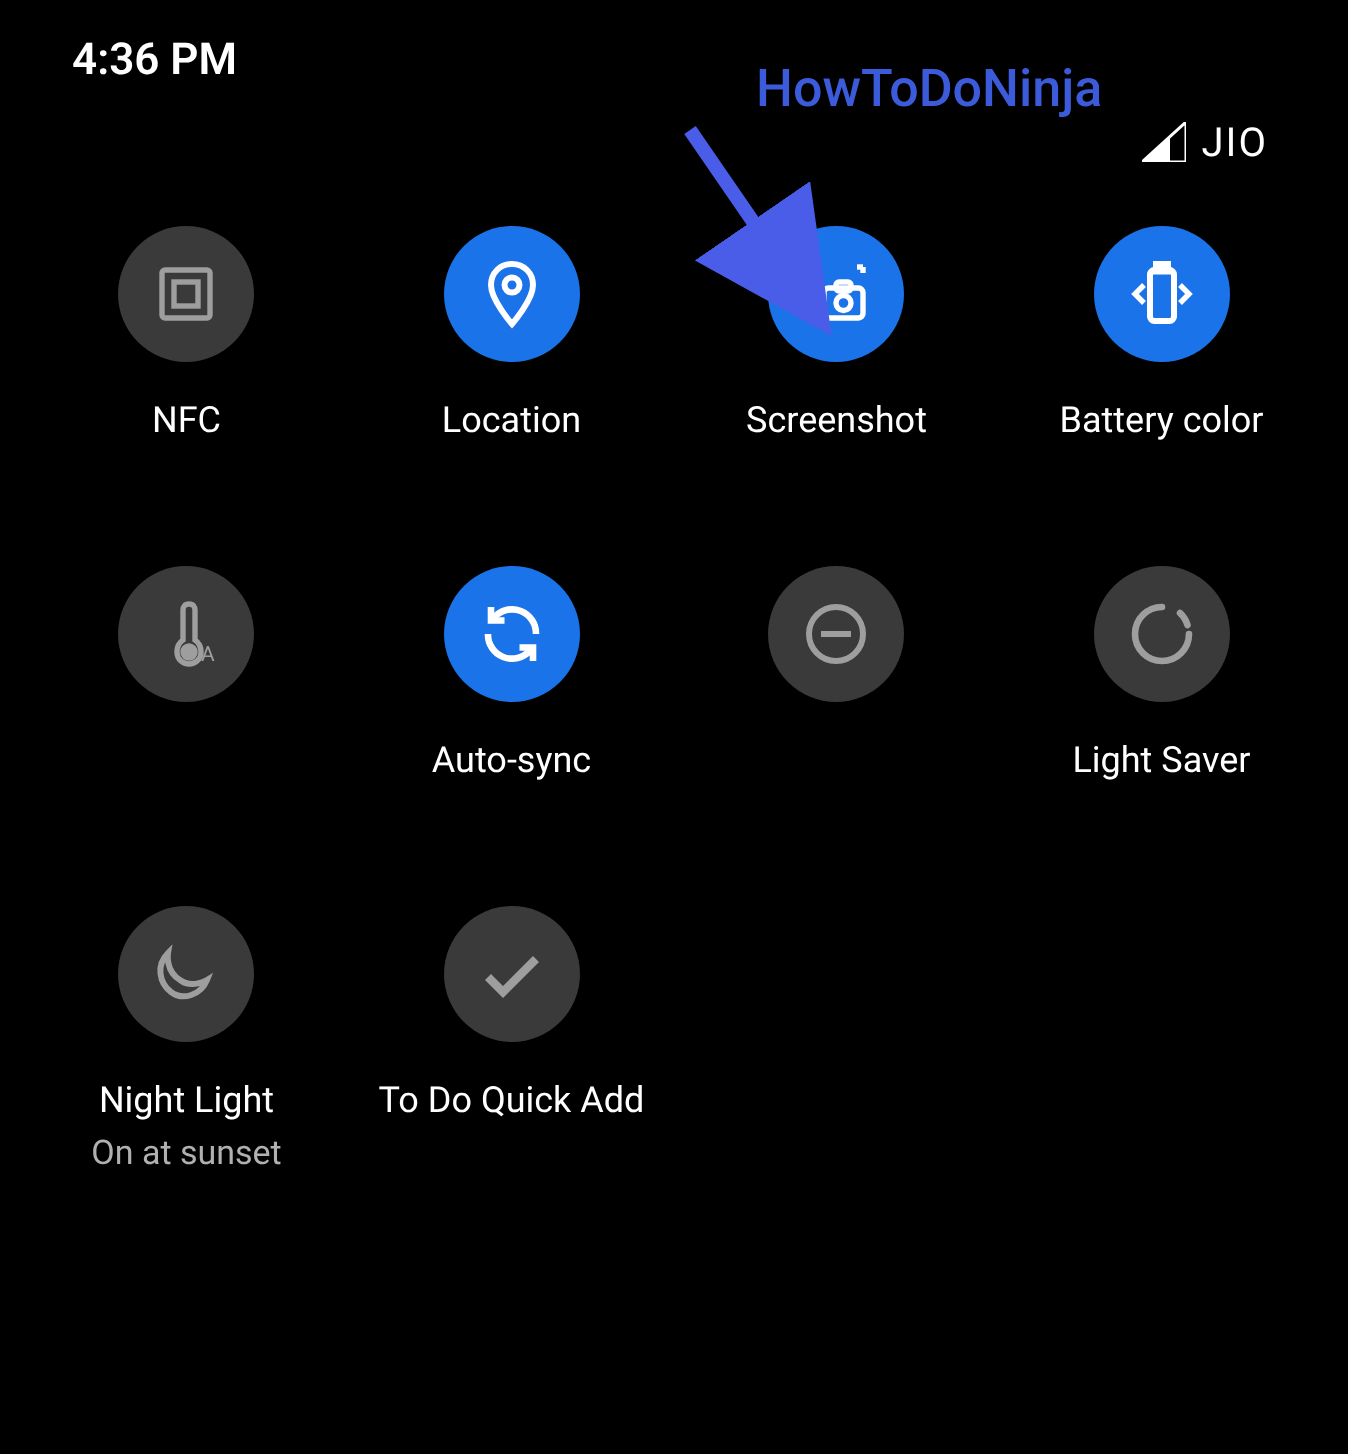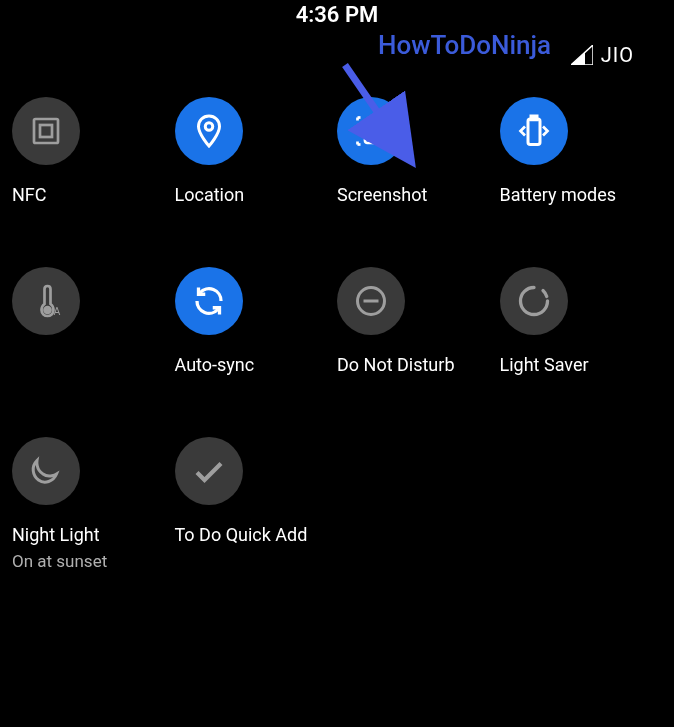--- a/index.html
+++ b/index.html
@@ -12,23 +12,23 @@
       height: 727px;
       background: #000000;
       font-family: -apple-system, BlinkMacSystemFont, 'Segoe UI', Roboto, sans-serif;
       color: #ffffff;
       position: relative;
       overflow: hidden;
       border-radius: 8px;
     }
     .status-bar {
       display: flex;
-      justify-content: center;
-      align-items: center;
-      padding: 2px 36px 8px 36px;
+      justify-content: flex-start;
+      align-items: center;
+      padding: 18px 36px 8px 36px;
     }
     .time {
       font-size: 22px;
       font-weight: 600;
       color: #ffffff;
     }
     .overlay-label {
       position: absolute;
       top: 30px;
       left: 378px;
@@ -62,21 +62,21 @@
     .tiles-grid {
       display: grid;
       grid-template-columns: repeat(4, 1fr);
       padding: 10px 12px 0 12px;
       column-gap: 0;
       row-gap: 60px;
     }
     .tile {
       display: flex;
       flex-direction: column;
-      align-items: flex-start;
+      align-items: center;
       gap: 18px;
       cursor: pointer;
     }
     .tile-circle {
       width: 68px;
       height: 68px;
       border-radius: 50%;
       display: flex;
       align-items: center;
       justify-content: center;
@@ -175,21 +175,21 @@
 
   <div class="tile">
     <div class="tile-circle on">
       <svg class="icon-svg" viewBox="0 0 24 24" fill="none" stroke="#ffffff" stroke-width="2">
         <rect x="8" y="4" width="8" height="17" rx="1.5"></rect>
         <rect x="10" y="2" width="4" height="2.5" fill="#ffffff"></rect>
         <path d="M6 9 L3 12 L6 15" stroke-width="1.8"></path>
         <path d="M18 9 L21 12 L18 15" stroke-width="1.8"></path>
       </svg>
     </div>
-    <div class="tile-label">Battery modes</div>
+    <div class="tile-label">Battery color</div>
   </div>
 
   <div class="tile">
     <div class="tile-circle off">
       <svg class="icon-svg" viewBox="0 0 24 24" fill="none" stroke="#9e9e9e" stroke-width="1.8">
         <path d="M11 4 C11 3 11.5 2 13 2 C14.5 2 15 3 15 4 L15 14 C16.5 15 17 16.5 17 18 C17 20.5 15 22 13 22 C11 22 9 20.5 9 18 C9 16.5 9.5 15 11 14 Z"></path>
         <circle cx="13" cy="18" r="2" fill="#9e9e9e"></circle>
         <text x="17" y="21" font-size="7" fill="#9e9e9e" stroke="none">A</text>
       </svg>
     </div>
@@ -209,21 +209,20 @@
 
 
 
   <div class="tile">
     <div class="tile-circle off">
       <svg class="icon-svg" viewBox="0 0 24 24" fill="none" stroke="#9e9e9e" stroke-width="2">
         <circle cx="12" cy="12" r="9"></circle>
         <line x1="7" y1="12" x2="17" y2="12"></line>
       </svg>
     </div>
-    <div class="tile-label">Do Not Disturb</div>
   </div>
 
   <div class="tile">
     <div class="tile-circle off">
       <svg class="icon-svg" viewBox="0 0 24 24" fill="none" stroke="#9e9e9e" stroke-width="2.2">
         <path d="M12 3 A9 9 0 1 0 21 12" stroke-linecap="round"></path>
         <path d="M18 5 A9 9 0 0 1 20.5 9" stroke-linecap="round"></path>
       </svg>
     </div>
     <div class="tile-label">Light Saver</div>

